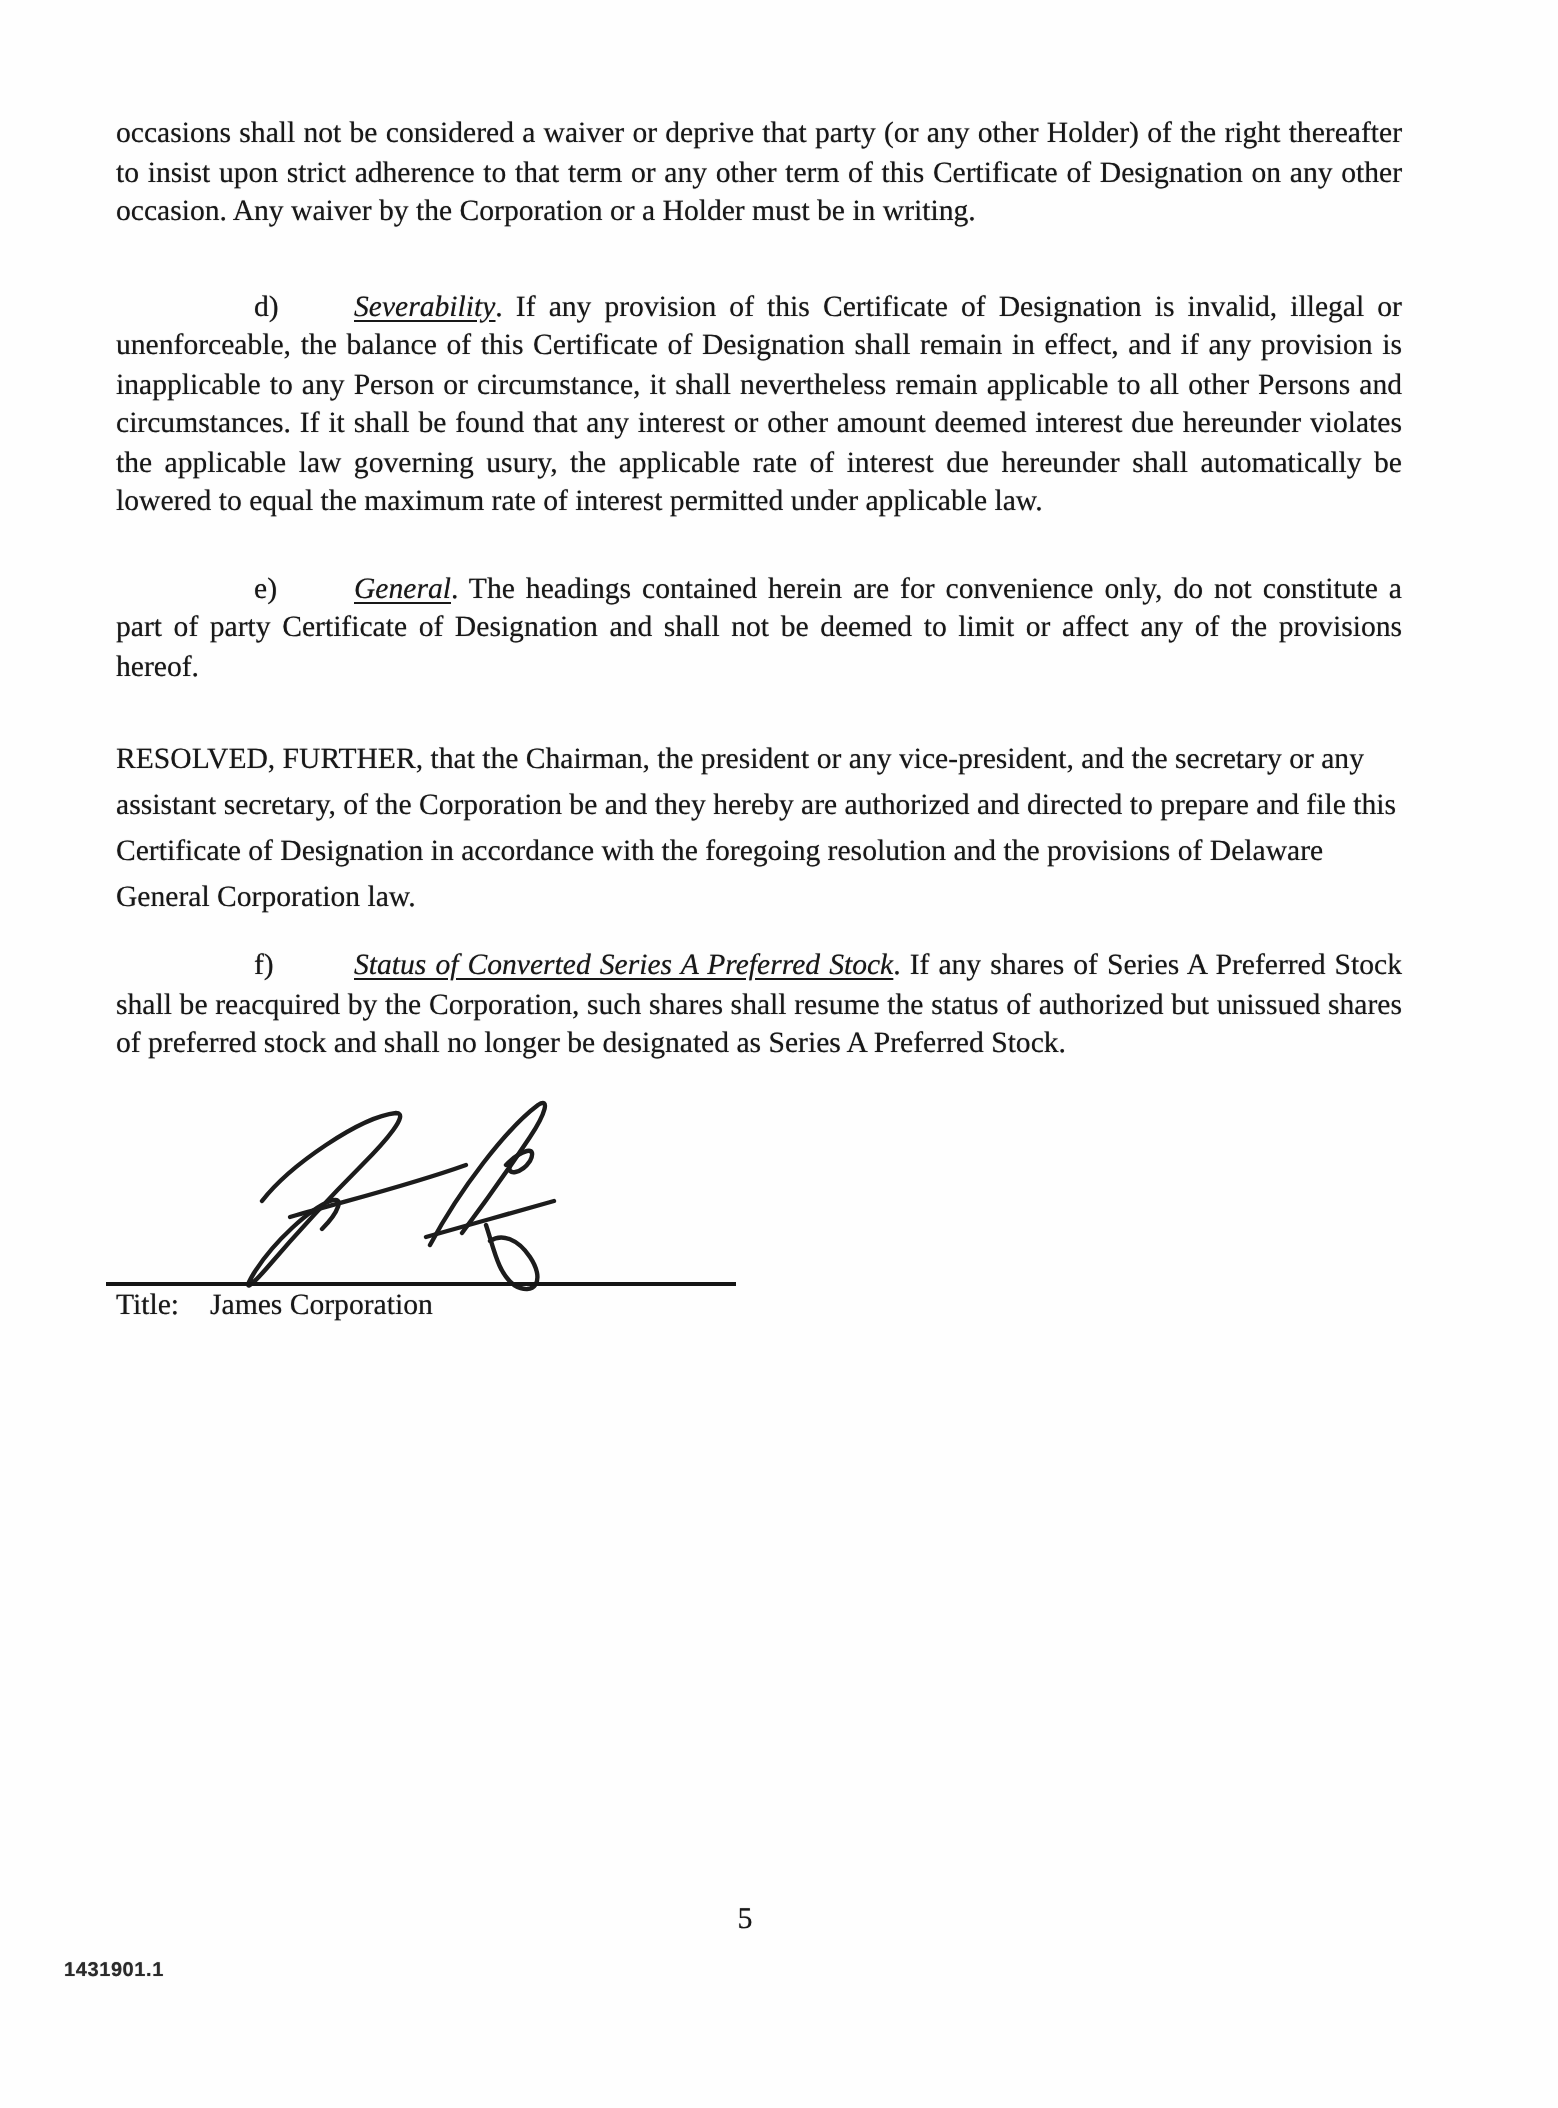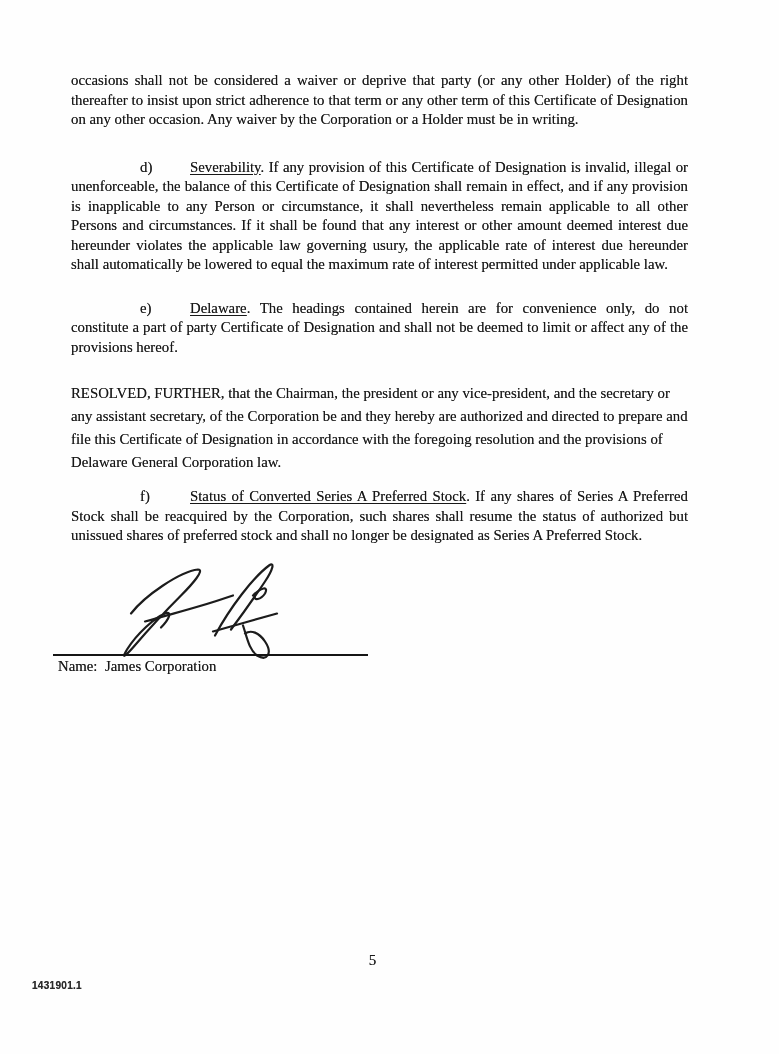--- a/index.html
+++ b/index.html
@@ -9,28 +9,28 @@
     height: 1054px;
     box-sizing: border-box;
     background: #fefefe;
     padding: 58px 78px 0 58px;
     font-family: "Liberation Serif", "DejaVu Serif", serif;
     font-size: 14.8px;
     color: #181818;
     text-shadow: 0 0 0.4px rgba(20,20,20,0.65);
     overflow: hidden;
   }
-  .para { margin: 13px; line-height: 19.5px; text-align: justify; }
+  .para { margin: 0; line-height: 19.5px; text-align: justify; }
   .mb28 { margin-bottom: 28px; }
   .mb25 { margin-bottom: 25px; }
   .mb24 { margin-bottom: 24px; }
   .mb13 { margin-bottom: 13px; }
   .wide { line-height: 23px; text-align: left; }
   .sec-label { display: inline-block; margin-left: 69px; width: 50px; }
-  .sec-head { text-decoration: underline; text-underline-offset: 2px; }
+  .sec-head { text-decoration: underline; text-underline-offset: 2px; font-style: italic; }
   sup.ord { font-size: 9.5px; vertical-align: super; line-height: 0; }
   .sig-area { position: relative; height: 86px; }
   .sig-area svg { position: absolute; left: 27px; top: -16px; }
   .sig-line {
     position: absolute; left: -5px; bottom: 0;
     width: 315px; height: 0;
     border-top: 2.2px solid #151515;
   }
   .id-row { line-height: 19px; margin-top: 1px; }
   .id-label { display: inline-block; width: 47px; }
@@ -47,39 +47,39 @@
 </style>
 </head>
 <body>
 
 <div class="page">
 
   <p class="para mb28">occasions shall not be considered a waiver or deprive that party (or any other Holder) of the right thereafter to insist upon strict adherence to that term or any other term of this Certificate of Designation on any other occasion.  Any waiver by the Corporation or a Holder must be in writing.</p>
 
   <p class="para mb24"><span class="sec-label">d)</span><span class="sec-head">Severability</span><span>.</span><span>  If any provision of this Certificate of Designation is invalid, illegal or unenforceable, the balance of this Certificate of Designation shall remain in effect, and if any provision is inapplicable to any Person or circumstance, it shall nevertheless remain applicable to all other Persons and circumstances.  If it shall be found that any interest or other amount deemed interest due hereunder violates the applicable law governing usury, the applicable rate of interest due hereunder shall automatically be lowered to equal the maximum rate of interest permitted under applicable law.</span></p>
 
-  <p class="para mb25"><span class="sec-label">e)</span><span class="sec-head">Delaware</span><span>.</span><span>  The headings contained herein are for convenience only, do not constitute a part of party Certificate of Designation and shall not be deemed to limit or affect any of the provisions hereof.</span></p>
+  <p class="para mb25"><span class="sec-label">e)</span><span class="sec-head">General</span><span>.</span><span>  The headings contained herein are for convenience only, do not constitute a part of party Certificate of Designation and shall not be deemed to limit or affect any of the provisions hereof.</span></p>
 
   <p class="para wide mb13">RESOLVED, FURTHER, that the Chairman, the president or any vice-president, and the secretary or any assistant secretary, of the Corporation be and they hereby are authorized and directed to prepare and file this Certificate of Designation in accordance with the foregoing resolution and the provisions of Delaware General Corporation law.</p>
 
   <p class="para mb24"><span class="sec-label">f)</span><span class="sec-head">Status of Converted Series A Preferred Stock</span><span>.</span><span>   If any shares of Series A Preferred Stock shall be reacquired by the Corporation, such shares shall resume the status of authorized but unissued shares of preferred stock and shall no longer be designated as Series A Preferred Stock.</span></p>
 
 
   <div class="sig-area">
     <svg width="230" height="118" viewBox="0 0 230 115" aria-hidden="true">
       <path class="sig-stroke" d="M 46 58 C 60 40 95 16 113 14 C 120 14 108 28 96 40 C 80 56 60 78 48 92 C 40 101 36 104 42 94 C 52 78 70 62 80 58 C 88 55 84 64 76 72"></path>
       <path class="sig-stroke" d="M 60 66 C 95 56 120 50 148 40"></path>
       <path class="sig-stroke" d="M 130 80 C 145 52 168 22 184 10 C 190 6 188 14 180 26 C 168 44 152 66 146 74"></path>
       <path class="sig-stroke" d="M 168 40 C 176 32 184 30 180 38 C 176 44 168 46 170 40"></path>
       <path class="sig-stroke" d="M 158 70 C 162 82 164 94 172 100 C 182 106 188 98 180 86 C 174 77 166 74 160 78"></path>
       <path class="sig-stroke" d="M 128 76 C 150 70 170 64 192 58"></path>
     </svg>
     <div class="sig-line"></div>
   </div>
 
-  <div class="id-row"><span class="id-label">Name:</span><span>James Corporation</span></div>
+  <div class="id-row"><span class="id-label">Title:</span><span>James Corporation</span></div>
 
 
   <div class="page-number">5</div>
 
   <div class="doc-number">1431901.1</div>
 
 </div>
 
 </body></html>

